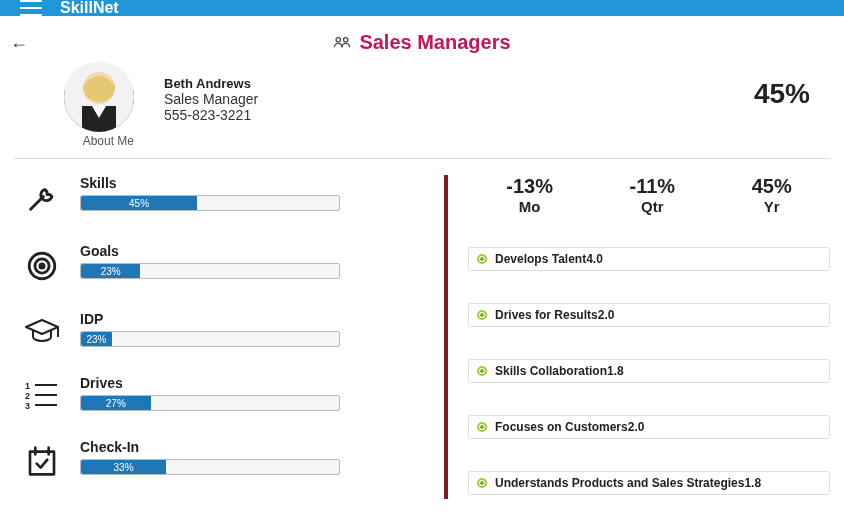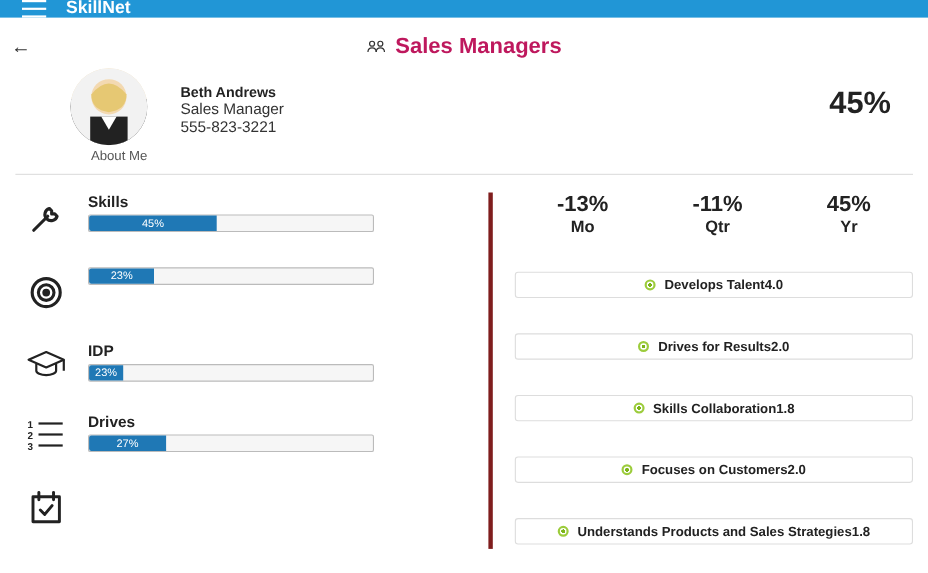--- a/index.html
+++ b/index.html
@@ -30,21 +30,21 @@
   .metric-body { flex: 1; margin-left: 10px; }
   .metric-label { font-weight: bold; font-size: 14px; margin-bottom: 4px; }
   .progress-outer { width: 260px; height: 16px; border: 1px solid #bbb; background: #f6f6f6; border-radius: 2px; position: relative; }
   .progress-inner { height: 100%; background: #1f78b5; border-radius: 2px 0 0 2px; display:flex; align-items:center; justify-content:center; }
   .progress-text { color: #fff; font-size: 10px; font-weight: normal; white-space: nowrap; padding: 0 4px; }
   .stats-row { display: flex; justify-content: space-around; margin-bottom: 16px; }
   .stat { text-align: center; }
   .stat-val { font-size: 20px; font-weight: bold; }
   .stat-label { font-size: 15px; font-weight: bold; }
   .skill-list { }
-  .skill-item { display: flex; align-items: center; justify-content: center; border: 1px solid #ddd; border-radius: 3px; padding: 4px 8px; margin-bottom: 4px; background: #fff; margin-top: 32px; }
+  .skill-item { display: flex; align-items: center; justify-content: flex-start; border: 1px solid #ddd; border-radius: 3px; padding: 4px 8px; margin-bottom: 4px; background: #fff; margin-top: 32px; }
   .skill-left { display: flex; align-items: center; gap: 8px; }
   .bullet { width: 10px; height: 10px; border-radius: 50%; border: 2px solid #9ccc3c; background: radial-gradient(circle at center, #7cb518 40%, #fff 42%); }
   .skill-name { font-size: 12px; font-weight: bold; }
   .skill-score { font-size: 12px; font-weight: bold; }
   svg { display: block; }
 </style>
 </head>
 <body>
 
 <div class="topbar">
@@ -115,20 +115,21 @@
 
     <div class="metric-row">
       <div class="metric-icon">
         <svg width="34" height="34" viewBox="0 0 24 24" fill="none" stroke="#222" stroke-width="2">
           <circle cx="12" cy="12" r="9"></circle>
             <circle cx="12" cy="12" r="5"></circle>
             <circle cx="12" cy="12" r="1.5" fill="#222"></circle>
         </svg>
       </div>
       <div class="metric-body">
+        <div class="metric-label">Goals</div>
         <div class="progress-outer">
           <div class="progress-inner" style="width: 23%;">
               <span class="progress-text">23%</span>
             </div>
         </div>
       </div>
     </div>
 
     <div class="metric-row">
       <div class="metric-icon">
@@ -171,20 +172,28 @@
 
     <div class="metric-row" style="margin-bottom:10px;">
       <div class="metric-icon">
         <svg width="32" height="32" viewBox="0 0 24 24" fill="none" stroke="#222" stroke-width="2" stroke-linejoin="round" stroke-linecap="round">
           <rect x="3" y="5" width="18" height="17"></rect>
           <line x1="7" y1="2" x2="7" y2="7"></line>
             <line x1="17" y1="2" x2="17" y2="7"></line>
           <path d="M8 14 l3 3 l5 -6"></path>
         </svg>
       </div>
+      <div class="metric-body">
+        <div class="metric-label">Check-In</div>
+        <div class="progress-outer">
+          <div class="progress-inner" style="width: 33%;">
+              <span class="progress-text">33%</span>
+            </div>
+        </div>
+      </div>
     </div>
 
   </div>
 
   <div class="right-col">
     <div class="stats-row">
       <div class="stat">
         <div class="stat-val">-13%</div>
         <div class="stat-label">Mo</div>
       </div>

